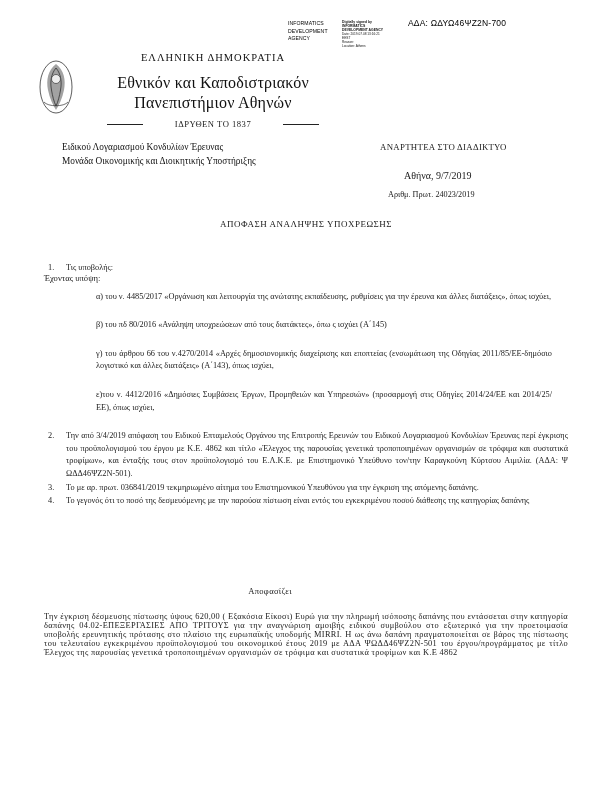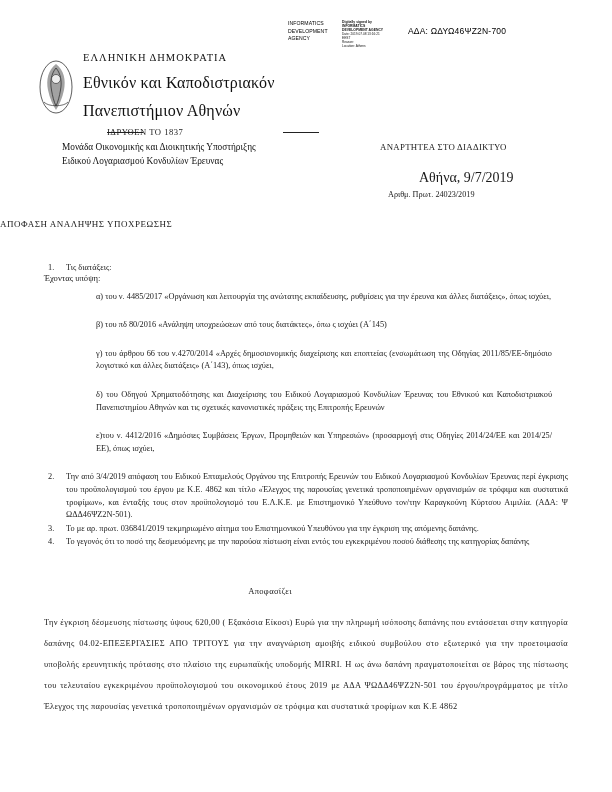--- a/index.html
+++ b/index.html
@@ -18,21 +18,21 @@
   .page {
     position: absolute;
     left: 0; top: 0;
     width: 612px;
     height: 792px;
     background: #fff;
   }
   .ada-code {
     position: absolute;
     left: 408px;
-    top: 26px;
+    top: 18px;
     font-size: 8.5px;
     font-family: "Liberation Sans", sans-serif;
     letter-spacing: 0.2px;
     color: #000;
     text-align: right;
   }
   
   .agency-stamp {
     position: absolute;
     left: 288px;
@@ -73,21 +73,21 @@
     top: 58px;
     width: 44px;
     height: 58px;
   }
 
   .header-block {
     position: absolute;
     left: 83px;
     top: 52px;
     width: 260px;
-    text-align: left;
+    text-align: center;
   }
   .h-line1 {
     font-size: 10.5px;
     letter-spacing: 1.0px;
     color: #111;
   }
   .h-line2 {
     font-size: 16px;
     margin-top: 10px;
     line-height: 20px;
@@ -129,36 +129,37 @@
   .anartitea {
     position: absolute;
     left: 380px;
     top: 142px;
     font-size: 8.8px;
     letter-spacing: 0.3px;
     text-align: right;
   }
   .place-date {
     position: absolute;
-    left: 419px;
+    left: 404px;
     top: 170px;
-    font-size: 14px;
+    font-size: 10px;
   }
   .protocol {
     position: absolute;
     left: 388px;
     top: 190px;
     font-size: 8.2px;
   }
 
   .doc-title {
     position: absolute;
     left: 0;
     top: 219px;
     width: 612px;
+    text-align: center;
     font-size: 9px;
     letter-spacing: 0.5px;
   }
 
   .having {
     position: absolute;
     left: 44px;
     top: 245px;
     font-size: 8.6px;
     margin-top: 28px;
@@ -201,21 +202,21 @@
     font-size: 8.6px;
     letter-spacing: 0.3px;
   }
 
   .decision-body {
     position: absolute;
     left: 44px;
     top: 612px;
     width: 524px;
     font-size: 8.4px;
-    line-height: 21px;
+    line-height: 9px;
     text-align: justify;
   }
   .sp-wide { letter-spacing: 0.3px; }
 </style>
 </head>
 <body>
 
 <div class="page">
 
   <div class="ada-code">ΑΔΑ: ΩΔΥΩ46ΨΖ2Ν-700</div>
@@ -244,51 +245,50 @@
       <path d="M22 10 C17 16, 16 24, 17.5 32 C18.5 38, 20 44, 22 48" fill="none" stroke="#222" stroke-width="0.7"></path>
       <path d="M22 10 C27 16, 28 24, 26.5 32 C25.5 38, 24 44, 22 48" fill="none" stroke="#222" stroke-width="0.7"></path>
       <circle cx="22" cy="21" r="4.5" fill="#eee" stroke="#333" stroke-width="0.7"></circle>
       <path d="M10 44 C14 49, 30 49, 34 44" fill="none" stroke="#333" stroke-width="0.7"></path>
     </svg>
   </div>
 
   <div class="header-block">
     <div class="h-line1">ΕΛΛΗΝΙΚΗ ΔΗΜΟΚΡΑΤΙΑ</div>
     <div class="h-line2">Εθνικόν και Καποδιστριακόν</div>
-    <div class="h-line2" style="margin-top:8px;">Πανεπιστήμιον Αθηνών</div>
+    <div class="h-line2" style="margin-top:0;">Πανεπιστήμιον Αθηνών</div>
     <div class="h-rule">
       <span class="r-left"></span>
       <span class="r-text">ΙΔΡΥΘΕΝ ΤΟ 1837</span>
       <span class="r-right"></span>
     </div>
   </div>
 
   <div class="unit-block">
+    <div>Ειδικού Λογαριασμού Κονδυλίων Έρευνας</div>
     <div>Μονάδα Οικονομικής και Διοικητικής Υποστήριξης</div>
-    <div>Ειδικού Λογαριασμού Κονδυλίων Έρευνας</div>
   </div>
 
   <div class="anartitea">ΑΝΑΡΤΗΤΕΑ ΣΤΟ ΔΙΑΔΙΚΤΥΟ</div>
   <div class="place-date">Αθήνα, 9/7/2019</div>
   <div class="protocol">Αριθμ. Πρωτ. 24023/2019</div>
 
   <div class="doc-title">ΑΠΟΦΑΣΗ ΑΝΑΛΗΨΗΣ ΥΠΟΧΡΕΩΣΗΣ</div>
 
   <div class="having">Έχοντας υπόψη:</div>
 
   <div class="body-area">
 
     <div class="num-item">
       <span class="num">1.</span>
-      <span>Τις διατάξεις:</span>
+      <span>Τις υποβολής:</span>
       <div class="sub-item">
         <p class="p-just">α) του ν. 4485/2017 «Οργάνωση και λειτουργία της ανώτατης εκπαίδευσης, ρυθμίσεις για την έρευνα και άλλες διατάξεις», όπως ισχύει,</p>
         <p class="p-just">β) του πδ 80/2016 «Ανάληψη υποχρεώσεων από τους διατάκτες», όπω ς ισχύει (Α΄145)</p>
         <p class="p-just">γ) του άρθρου 66 του ν.4270/2014 «Αρχές δημοσιονομικής διαχείρισης και εποπτείας (ενσωμάτωση της Οδηγίας 2011/85/ΕΕ-δημόσιο λογιστικό και άλλες διατάξεις» (Α΄143), όπως ισχύει,</p>
-        <p class="p-just">δ) του Οδηγού Χρηματοδότησης και Διαχείρισης του Ειδικού Λογαριασμού Κονδυλίων Έρευνας του Εθνικού και Καποδιστριακού Πανεπιστημίου Αθηνών και τις σχετικές κανονιστικές πράξεις της Επιτροπής Ερευνών</p>
         <p class="p-just">ε)του ν. 4412/2016 «Δημόσιες Συμβάσεις Έργων, Προμηθειών και Υπηρεσιών» (προσαρμογή στις Οδηγίες 2014/24/ΕΕ και 2014/25/ΕΕ), όπως ισχύει,</p>
       </div>
     </div>
 
     <div class="num-item">
       <span class="num">2.</span>
       <span>Την από 3/4/2019 απόφαση του Ειδικού Επταμελούς Οργάνου της Επιτροπής Ερευνών του Ειδικού Λογαριασμού Κονδυλίων Έρευνας περί έγκρισης του προϋπολογισμού του έργου με Κ.Ε. 4862 και τίτλο «Έλεγχος της παρουσίας γενετικά τροποποιημένων οργανισμών σε τρόφιμα και συστατικά τροφίμων», και ένταξής τους στον προϋπολογισμό του Ε.Λ.Κ.Ε. με Επιστημονικό Υπεύθυνο τον/την Καραγκούνη Κύρτσου Αιμιλία. (ΑΔΑ: Ψ ΩΔΔ46ΨΖ2Ν-501).</span>
     </div>
 
     <div class="num-item">

